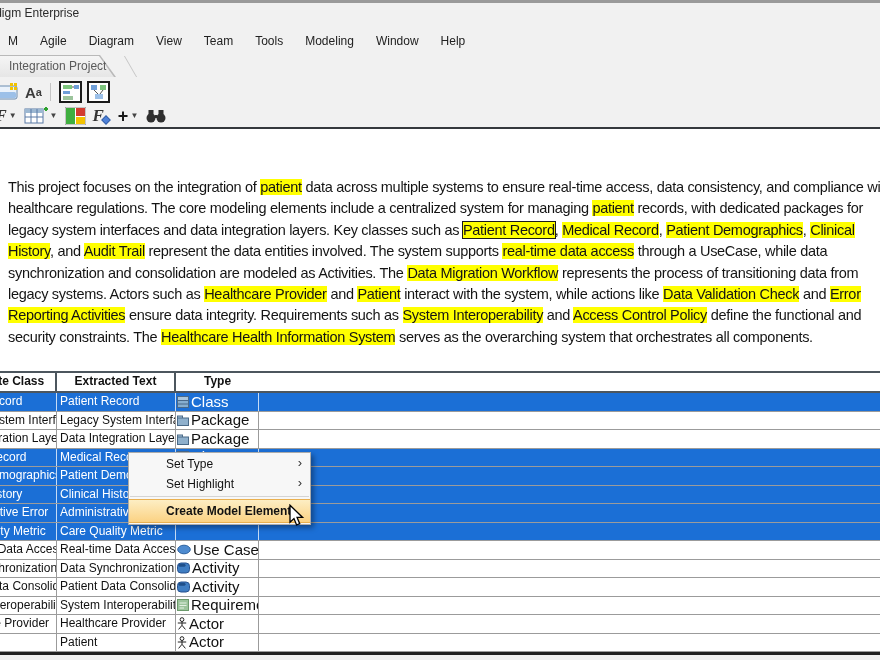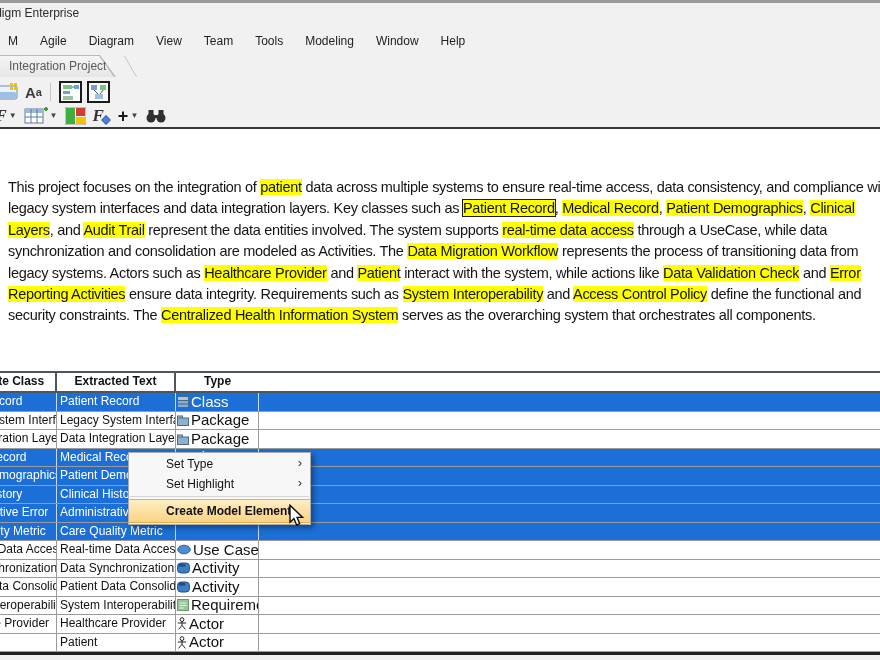--- a/index.html
+++ b/index.html
@@ -185,26 +185,27 @@
           <rect x="9.5" y="7" width="3" height="3" fill="#2f2f2f"></rect>
         </svg>
     </span>
   </div>
 
   <div class="toolbar-sepline"></div>
 
   <div class="content">
     <div class="doc-text">
         <div class="pline"><span>This project focuses on the integration of </span><span class="hl">patient</span><span> data across multiple systems to ensure real-time access, data consistency, and compliance with</span></div>
+        <div class="pline"><span>healthcare regulations. The core modeling elements include a centralized system for managing </span><span class="hl">patient</span><span> records, with dedicated packages for</span></div>
         <div class="pline"><span>legacy system interfaces and data integration layers. Key classes such as </span><span class="hl hlsel">Patient Record</span><span>, </span><span class="hl">Medical Record</span><span>, </span><span class="hl">Patient Demographics</span><span>, </span><span class="hl">Clinical</span></div>
-        <div class="pline"><span class="hl">Layers</span><span>, and </span><span class="hl">Audit Trail</span><span> represent the data entities involved. The system supports </span><span class="hl">real-time data access</span><span> through a UseCase, while data</span></div>
+        <div class="pline"><span class="hl">History</span><span>, and </span><span class="hl">Audit Trail</span><span> represent the data entities involved. The system supports </span><span class="hl">real-time data access</span><span> through a UseCase, while data</span></div>
         <div class="pline"><span>synchronization and consolidation are modeled as Activities. The </span><span class="hl">Data Migration Workflow</span><span> represents the process of transitioning data from</span></div>
         <div class="pline"><span>legacy systems. Actors such as </span><span class="hl">Healthcare Provider</span><span> and </span><span class="hl">Patient</span><span> interact with the system, while actions like </span><span class="hl">Data Validation Check</span><span> and </span><span class="hl">Error</span></div>
         <div class="pline"><span class="hl">Reporting Activities</span><span> ensure data integrity. Requirements such as </span><span class="hl">System Interoperability</span><span> and </span><span class="hl">Access Control Policy</span><span> define the functional and</span></div>
-        <div class="pline"><span>security constraints. The </span><span class="hl">Centralized Health Information System</span><span> serves as the overarching system that orchestrates all components.</span></div>
+        <div class="pline"><span>security constraints. The </span><span class="hl">Healthcare Health Information System</span><span> serves as the overarching system that orchestrates all components.</span></div>
       </div>
 
     <div class="vtable">
       <div class="thead">
         <div class="th">Candidate Class</div>
         <div class="th">Extracted Text</div>
         <div class="th">Type</div>
       </div>
       <div class="vtable-bottom">
           <div class="trow sel">

